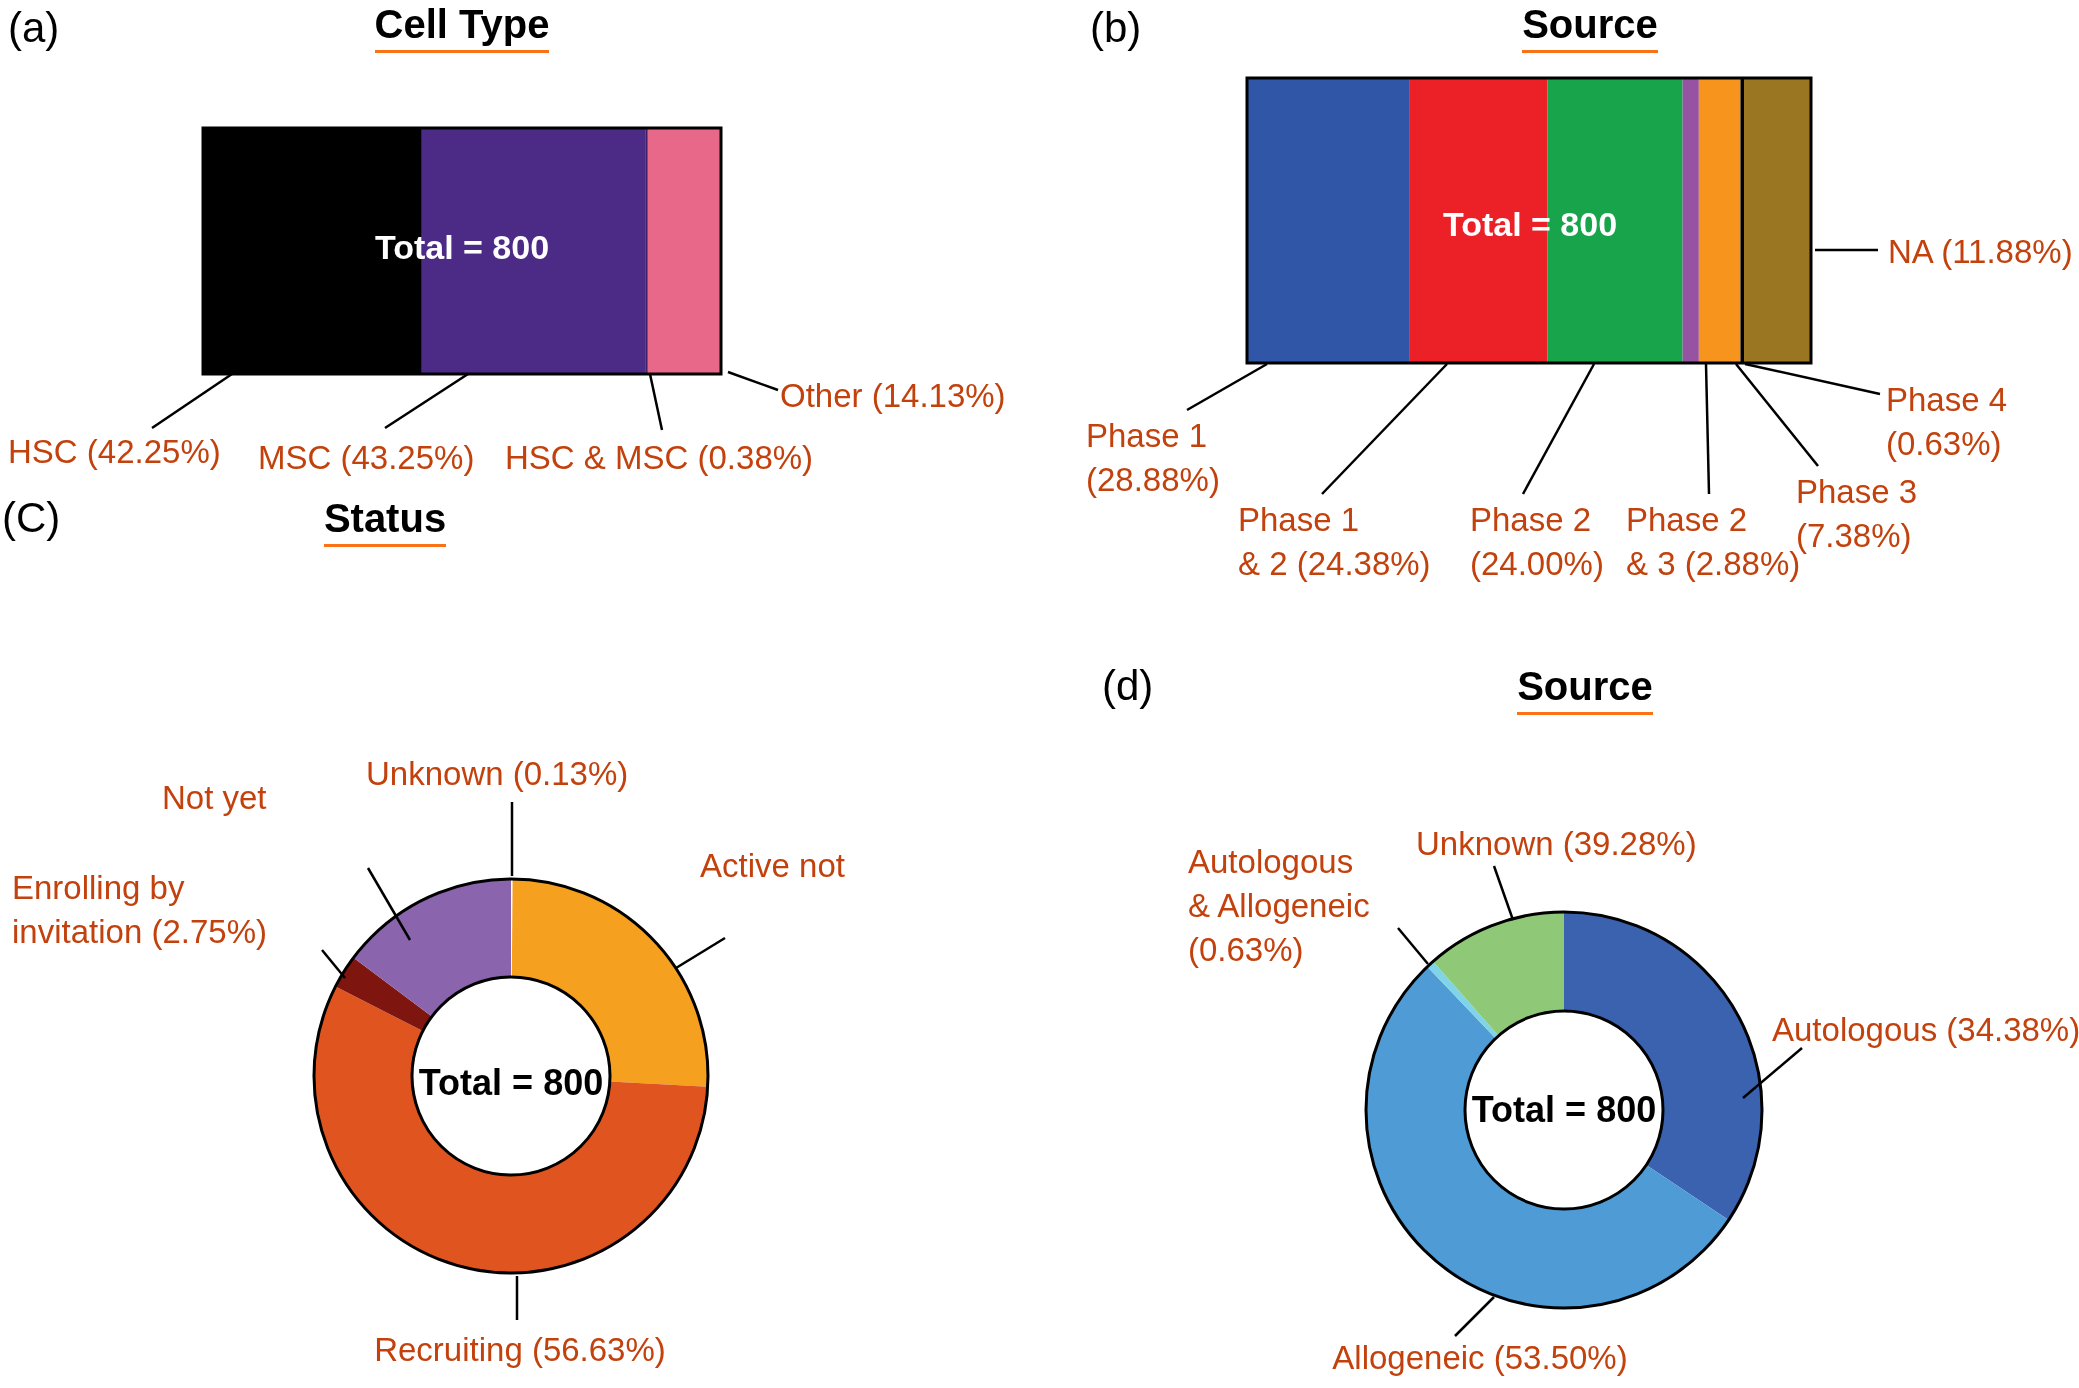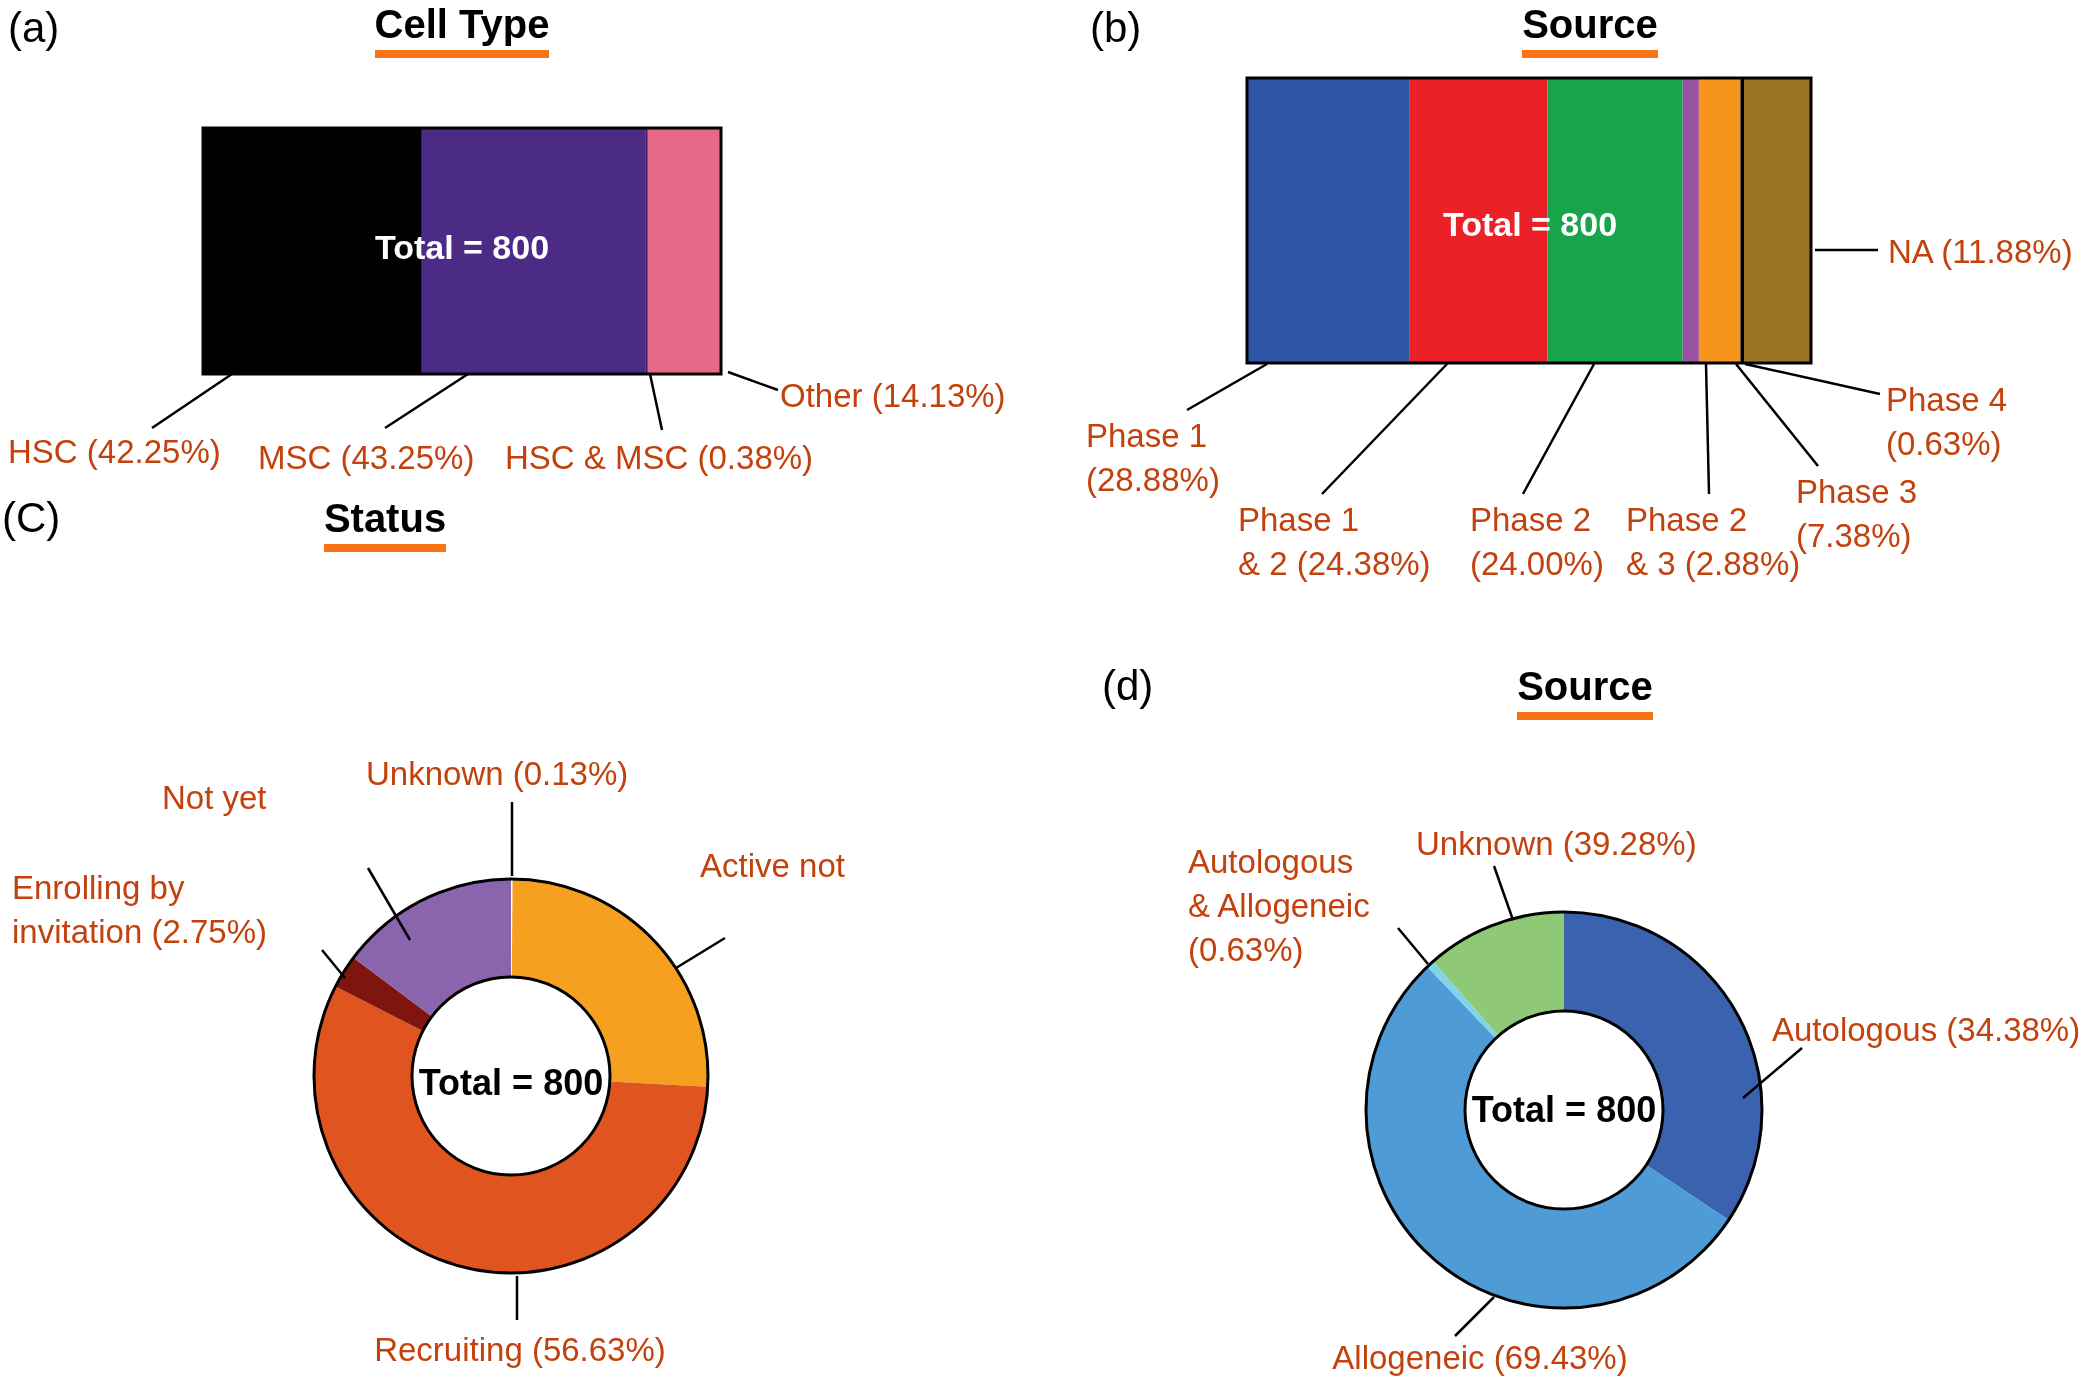--- a/index.html
+++ b/index.html
@@ -9,21 +9,21 @@
     font-family:"Liberation Sans", sans-serif;
   }
   #figure-canvas{position:absolute;left:0;top:0;}
   .lbl{
     position:absolute;font-size:33px;line-height:44px;color:#c2410c;
     white-space:nowrap;
   }
   .lbl.center{text-align:center;}
   .tag{position:absolute;font-size:42px;color:#000;}
   .title{position:absolute;font-size:40px;font-weight:bold;text-align:center;color:#000;}
-  .title span{display:inline-block;border-bottom:8px solid #f97316;padding-bottom:3px;}
+  .title span{display:inline-block;border-bottom:3px solid #f97316;padding-bottom:3px;}
   .total{position:absolute;font-weight:bold;text-align:center;white-space:nowrap;}
   .total.on-bar{color:#ffffff;font-size:34px;}
   .total.on-donut{color:#000000;font-size:36px;}
 </style>
 </head>
 <body>
 
 <svg id="figure-canvas" width="2079" height="1388" viewBox="0 0 2079 1388">
   <g id="charts">
       <g>
@@ -161,21 +161,21 @@
   <div>invitation (2.75%)</div>
 </div>
 <div class="lbl" style="left:162px;top:776px">
   <div>Not yet</div>
 </div>
 
 <div class="lbl" style="left:1772px;top:1008px">
   <div>Autologous (34.38%)</div>
 </div>
 <div class="lbl center" style="left:1300px;width:360px;top:1336px">
-  <div>Allogeneic (69.43%)</div>
+  <div>Allogeneic (53.50%)</div>
 </div>
 <div class="lbl" style="left:1188px;top:840px">
   <div>Autologous</div>
   <div>&amp; Allogeneic</div>
   <div>(0.63%)</div>
 </div>
 <div class="lbl" style="left:1416px;top:822px">
   <div>Unknown (39.28%)</div>
 </div>
 

